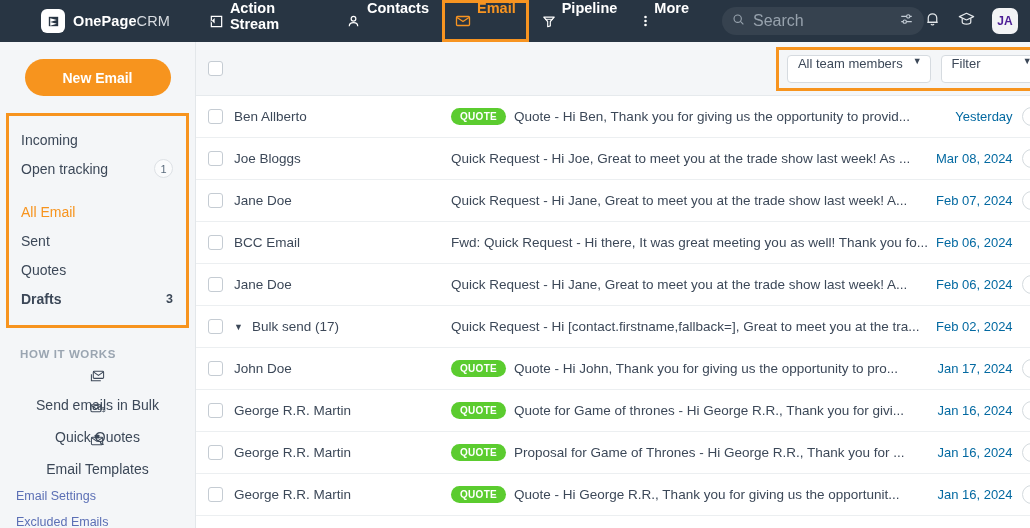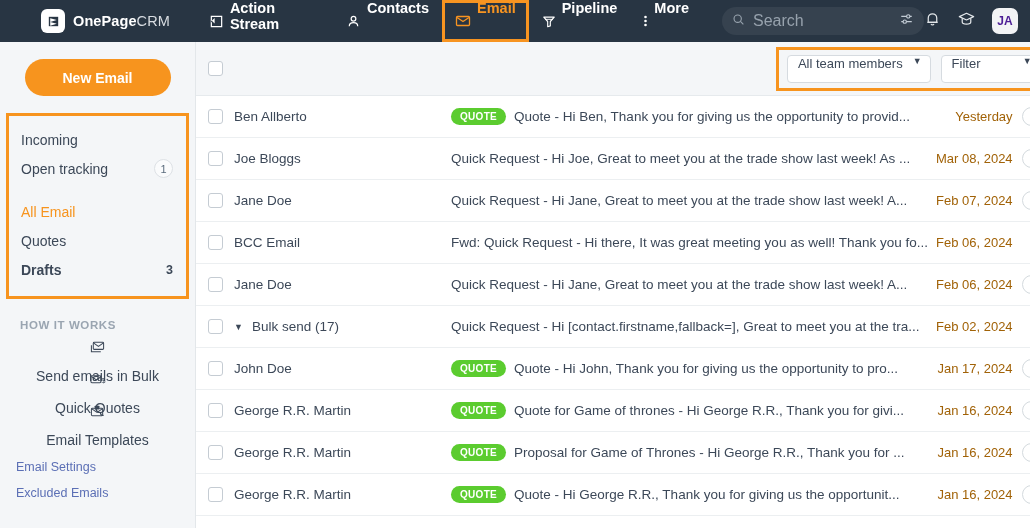--- a/index.html
+++ b/index.html
@@ -142,21 +142,21 @@
   .tri { font-size: 9px; color: #3c4858; }
   .quote-badge {
     background: #5bcc2f; color: #ffffff; font-size: 10px; font-weight: bold;
     border-radius: 9px; padding: 3px 9px; letter-spacing: .3px;
     flex: 0 0 auto; margin-right: 8px;
   }
   .subject {
     flex: 1; font-size: 13.5px; color: #3c4858;
     white-space: nowrap; overflow: hidden; text-overflow: ellipsis; padding-right: 8px;
   }
-  .date { font-size: 13px; color: #a16207; white-space: nowrap; flex: 0 0 auto; }
+  .date { font-size: 13px; color: #0369a1; white-space: nowrap; flex: 0 0 auto; }
   .views {
     flex: 0 0 auto; margin-left: 9px; width: 36px; height: 19px;
     border: 1px solid #d4dade; border-radius: 10px;
     display: flex; align-items: center; justify-content: center; gap: 3px;
     font-size: 11px; color: #7b8794;
   }
   .views.empty { border: none; background: transparent; }
   .subj-wrap { flex: 1; display: flex; align-items: center; min-width: 0; }
 </style>
 </head>
@@ -276,20 +276,23 @@
       </div>
       <div class="folder">
         <span class="lbl">Open tracking</span>
         <span class="badge-circle">1</span>
       </div>
       <div class="folder-gap"></div>
       <div class="folder active">
         <span class="lbl">All Email</span>
       </div>
       <div class="folder">
+        <span class="lbl">Sent</span>
+      </div>
+      <div class="folder">
         <span class="lbl">Quotes</span>
       </div>
       <div class="folder bold">
         <span class="lbl">Drafts</span>
         <span class="badge-plain">3</span>
       </div>
     </div>
 
     <div class="hiw-block">
       <div class="hiw-title">HOW IT WORKS</div>

